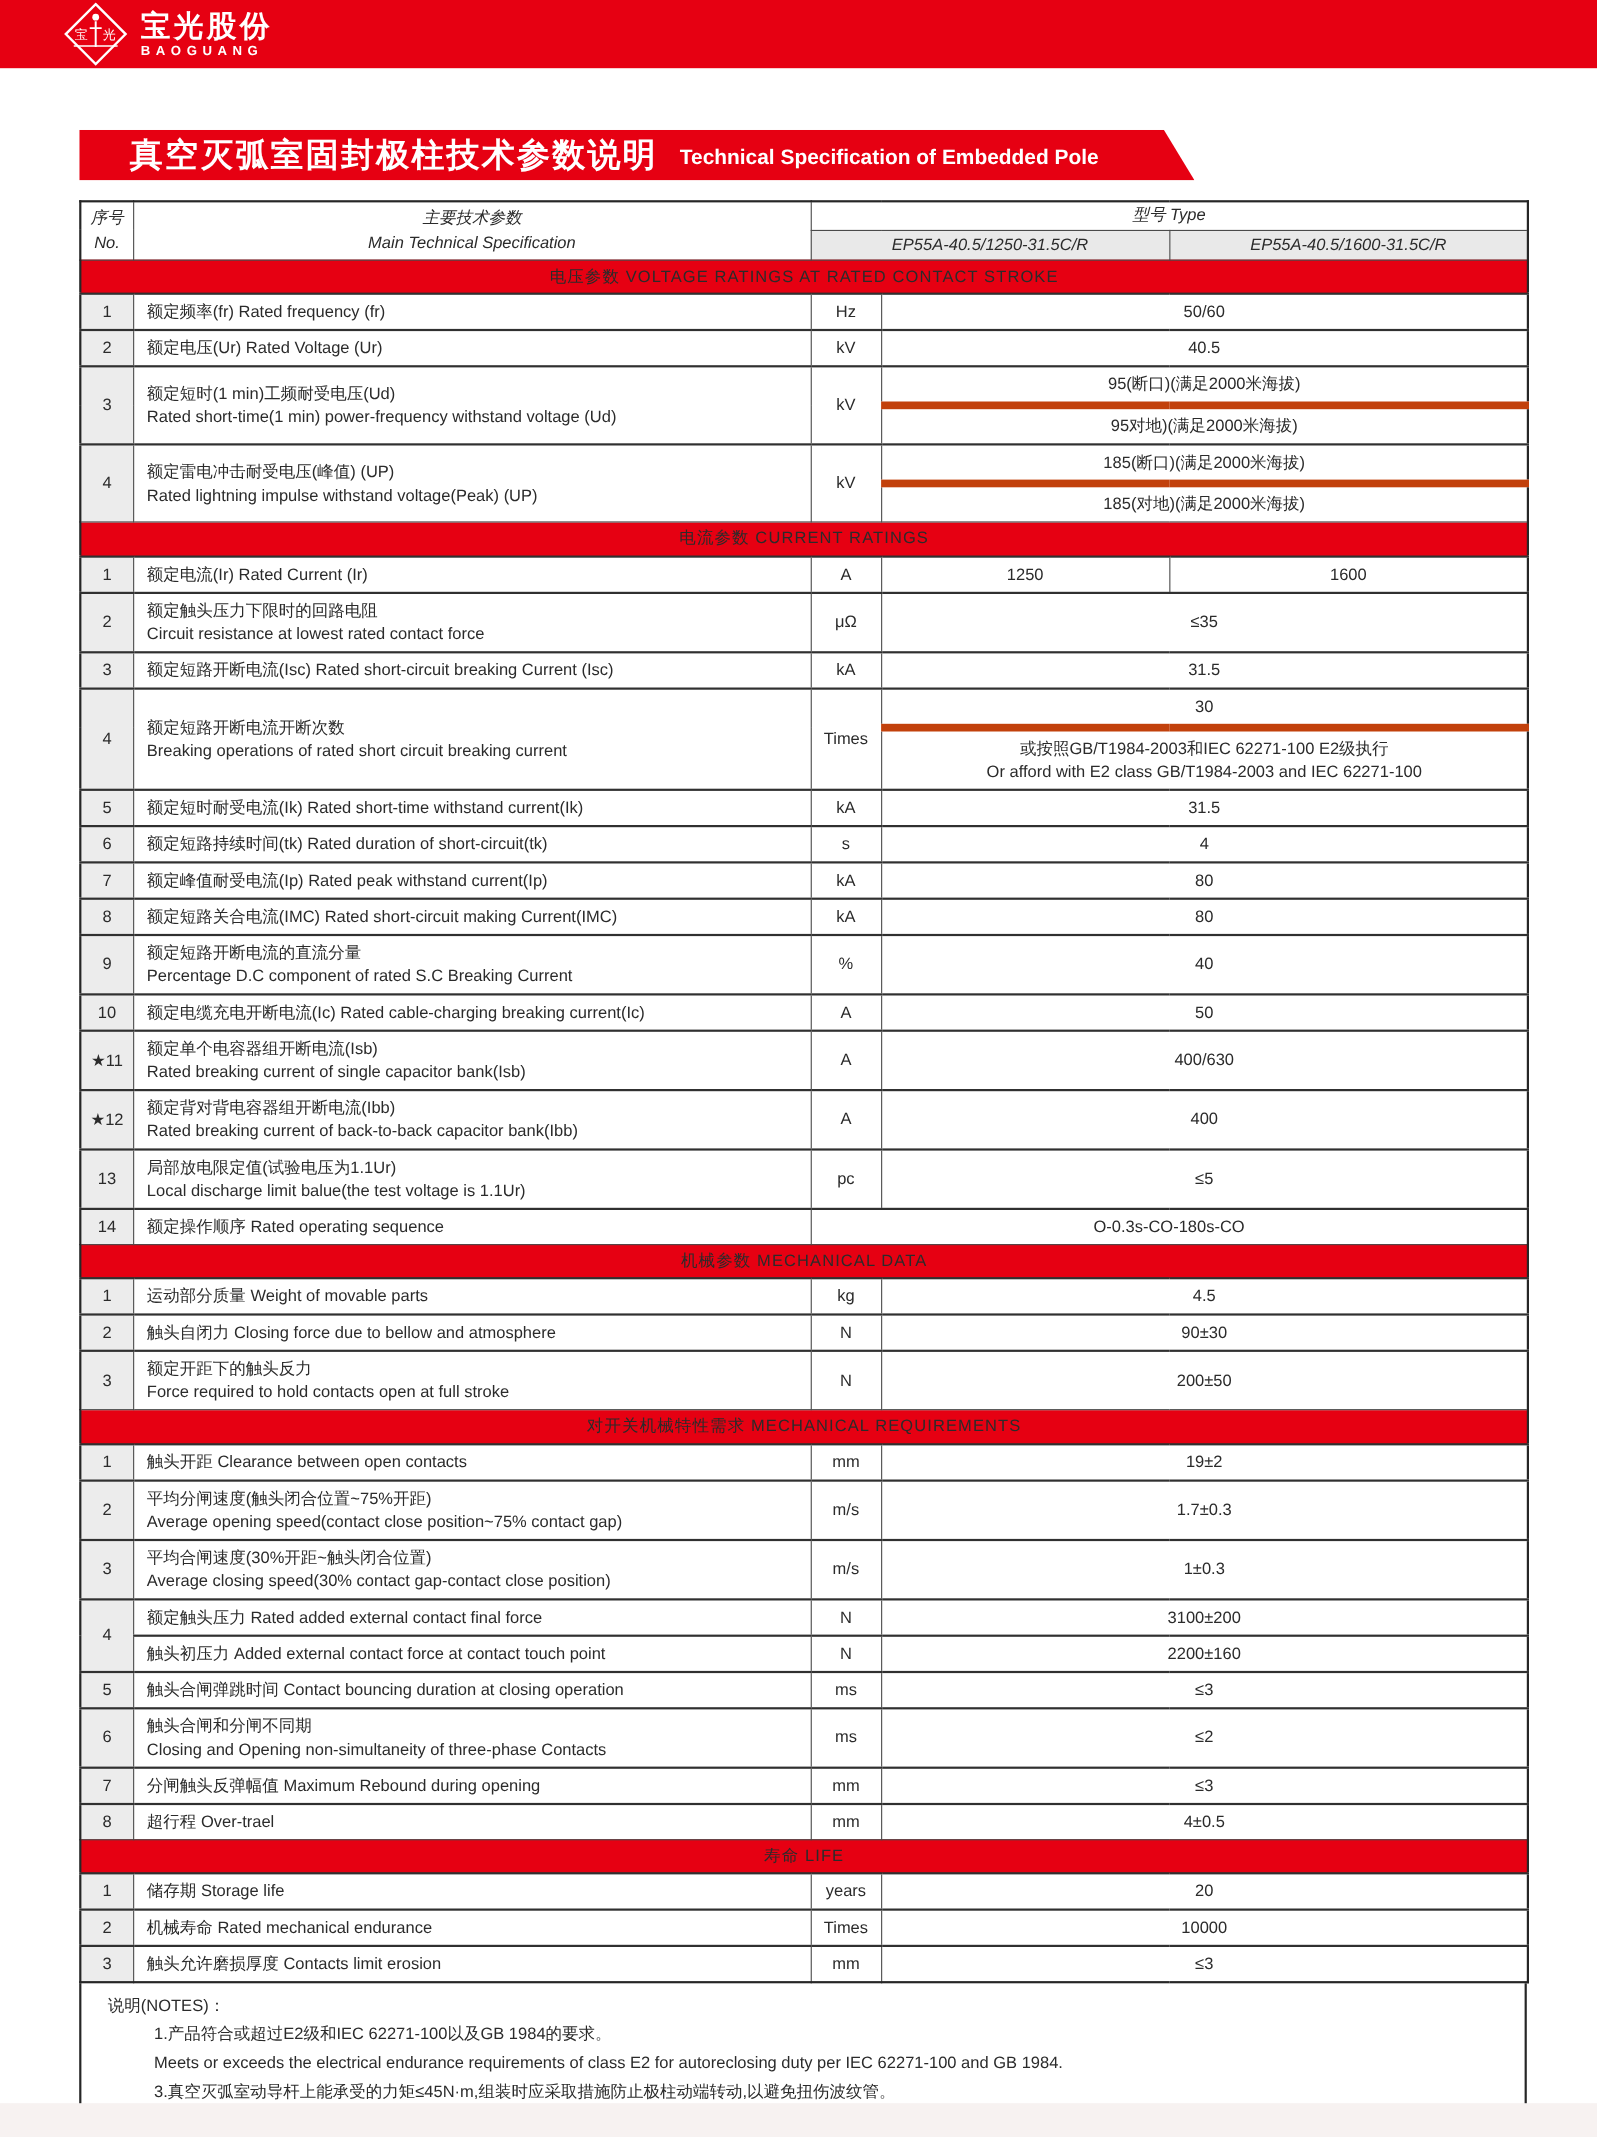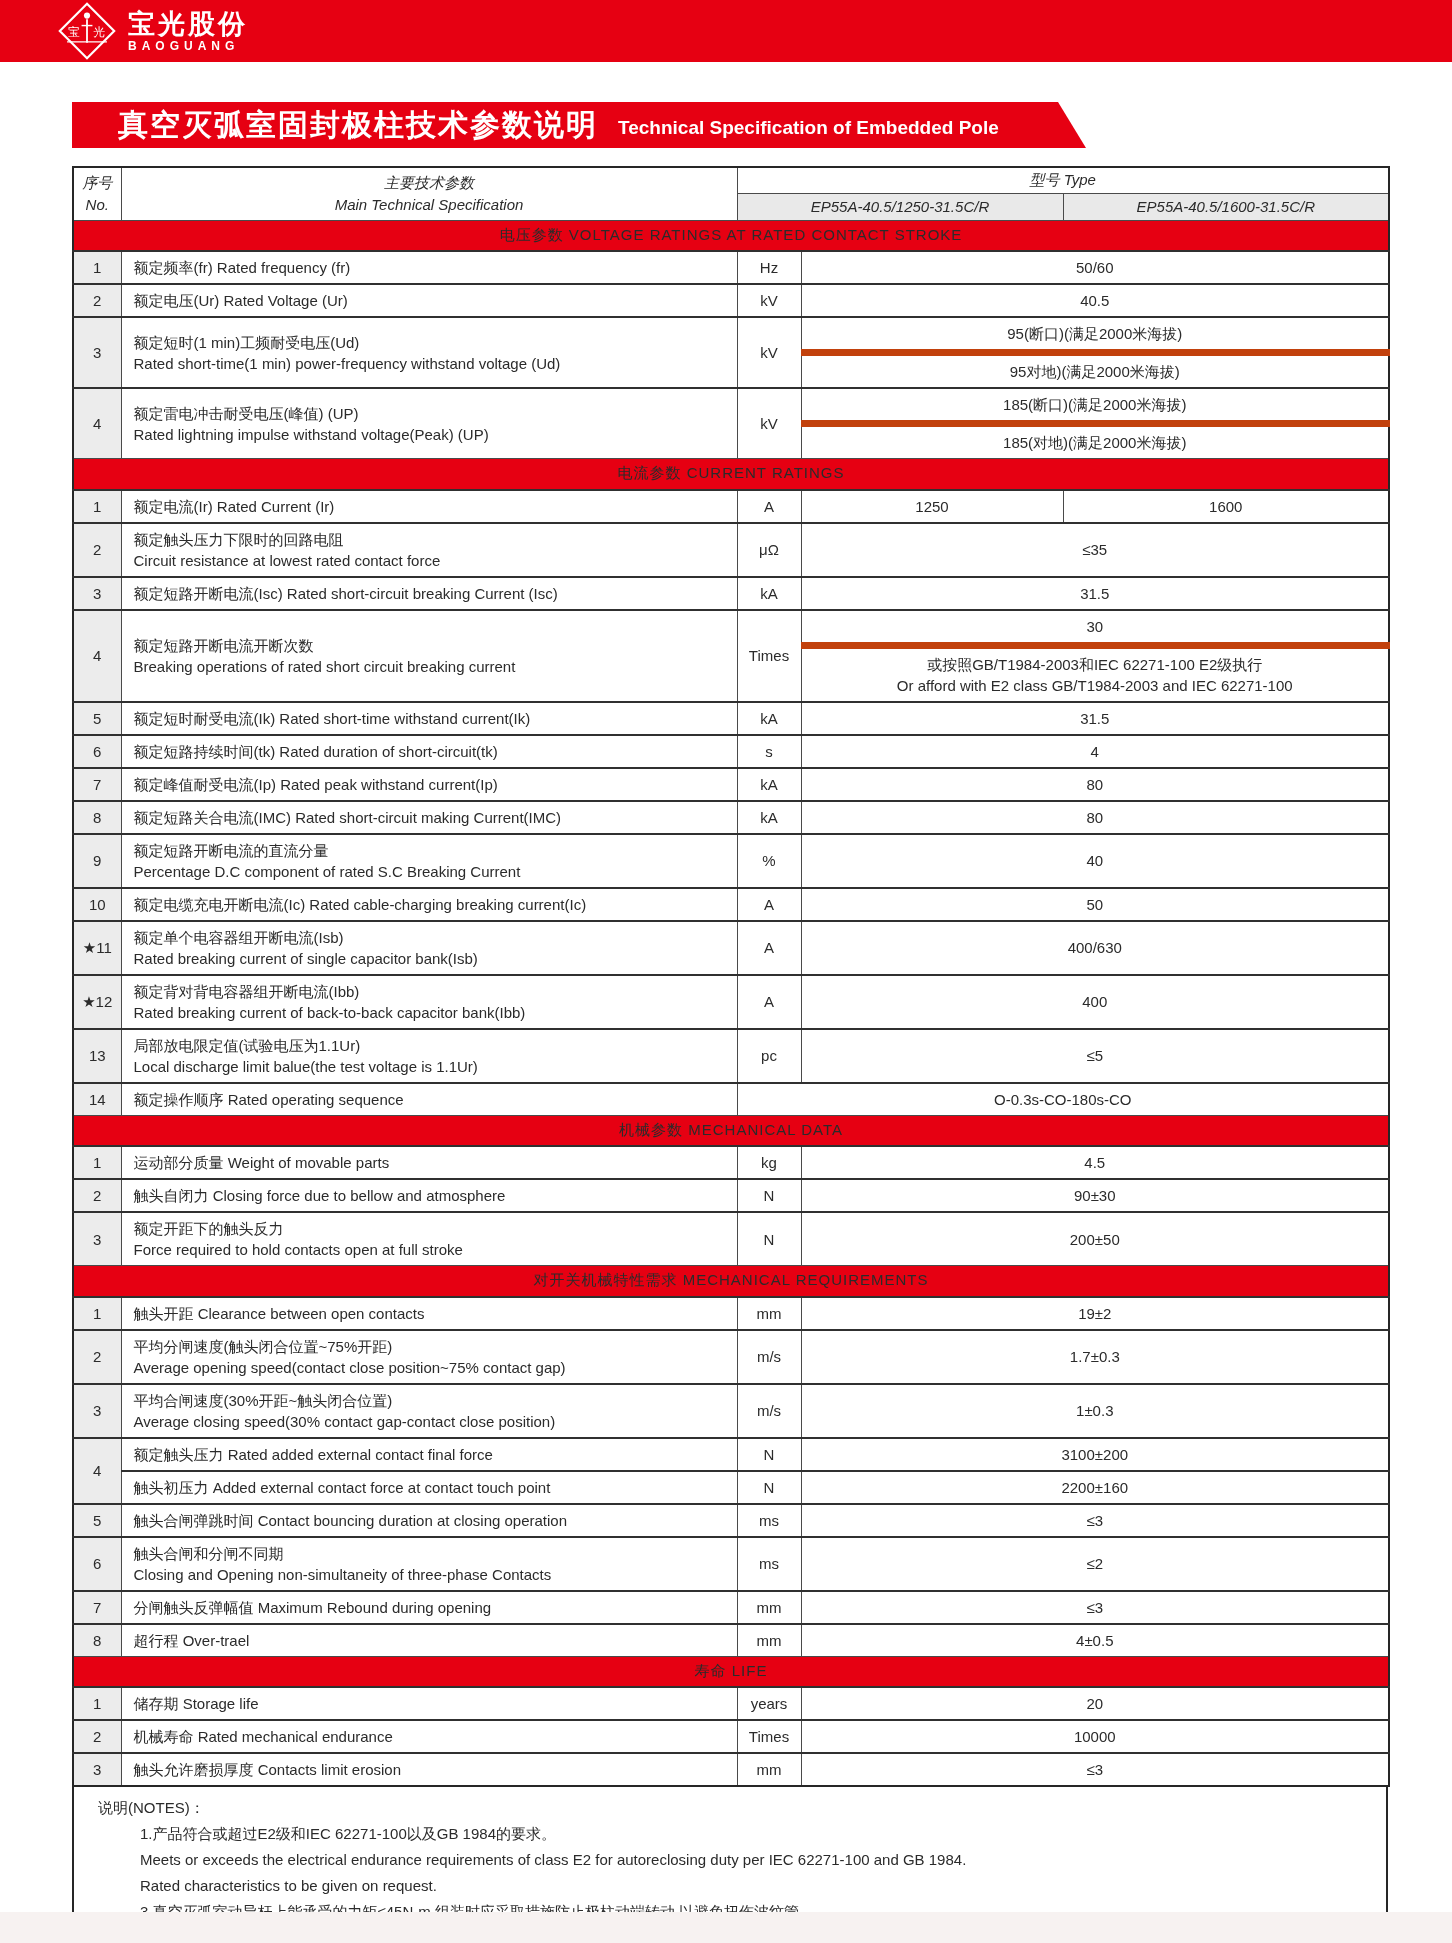--- a/index.html
+++ b/index.html
@@ -10,21 +10,21 @@
 
   
   .topbar { height:62px; background:var(--red); display:flex; align-items:center; padding-left:58px; }
   .logo { display:flex; align-items:center; gap:12px; }
   .logo-mark { width:58px; height:58px; }
   .logo-names { display:flex; flex-direction:column; line-height:1.05; }
   .logo-cn { color:#fff; font-size:27px; font-weight:bold; letter-spacing:3px; }
   .logo-en { color:#fff; font-size:12px; font-weight:bold; letter-spacing:5px; margin-top:2px; }
 
   
-  .banner { margin:40px 0 0 72px; width:1014px; height:46px; background:var(--red);
+  .banner { margin:56px 0 0 72px; width:1014px; height:46px; background:var(--red);
             clip-path:polygon(0 0, calc(100% - 28px) 0, 100% 100%, 0 100%);
             display:flex; align-items:center; padding-left:46px; gap:20px; }
   .banner-cn { color:#fff; font-size:30px; font-weight:bold; letter-spacing:2px; white-space:nowrap; }
   .banner-en { color:#fff; font-size:19px; white-space:nowrap; padding-top:6px;font-weight:bold; }
 
   
   .spec-table { margin:18px 0 0 72px; width:1316px; border-collapse:collapse; table-layout:fixed;
                 border:2px solid var(--heavy); }
   .spec-table th, .spec-table td { border:1px solid var(--line); font-size:15px; color:var(--ink);
                 vertical-align:middle; }
@@ -479,18 +479,17 @@
         </td>
       </tr>
     </tbody>
 </table>
 
 <div class="notes">
   <div class="notes-heading">说明(NOTES)：</div>
   <div>
       <div class="note-line">1.产品符合或超过E2级和IEC 62271-100以及GB 1984的要求。</div>
       <div class="note-line">Meets or exceeds the electrical endurance requirements of class E2 for autoreclosing duty per IEC 62271-100 and GB 1984.</div>
-      <div class="note-line">Rated characteristics to be given on request.</div>
       <div class="note-line">3.真空灭弧室动导杆上能承受的力矩≤45N·m,组装时应采取措施防止极柱动端转动,以避免扭伤波纹管。</div>
     </div>
 </div>
 
 <div class="footer-strip"></div>
 
 </body></html>

